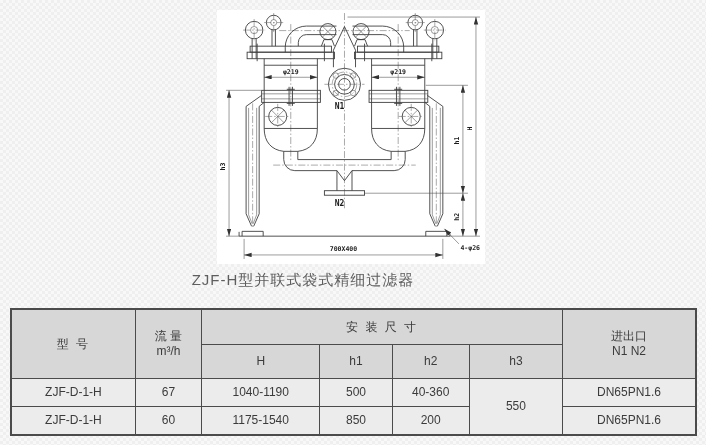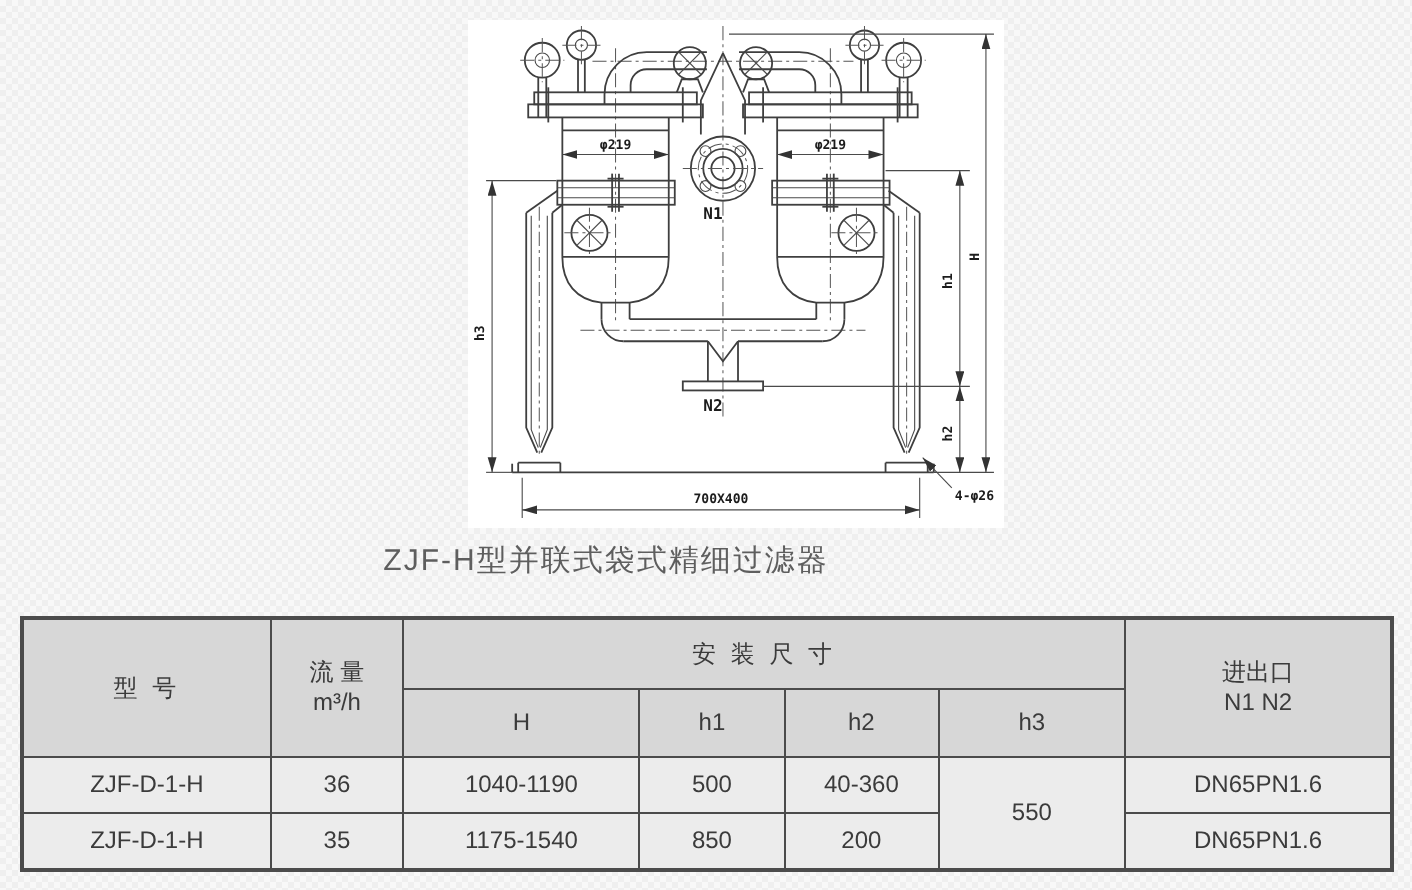--- a/index.html
+++ b/index.html
@@ -7,21 +7,21 @@
     width:706px;height:445px;position:relative;overflow:hidden;
     font-family:"Liberation Sans", sans-serif;
     background-color:#f8f8f8;
     background-image:
       linear-gradient(45deg,#efefef 25%,transparent 25%,transparent 75%,#efefef 75%),
       linear-gradient(45deg,#efefef 25%,transparent 25%,transparent 75%,#efefef 75%);
     background-size:6px 6px;
     background-position:0 0,3px 3px;
   }
   .panel{
-    position:absolute;left:234px;top:10px;width:268px;height:254px;
+    position:absolute;left:217px;top:10px;width:268px;height:254px;
     background:#ffffff;
   }
   .panel svg{display:block;width:268px;height:254px;}
   .ln{fill:none;stroke:#3f3f3f;stroke-width:0.9;}
   .thin{fill:none;stroke:#4a4a4a;stroke-width:0.55;}
   .cl{fill:none;stroke:#555;stroke-width:0.5;stroke-dasharray:7 2 1.5 2;}
   .dtxt{font-family:"DejaVu Sans Mono", monospace;font-weight:bold;fill:#1c1c1c;}
   .t65{font-size:6.5px;}
   .t8{font-size:8px;}
   .caption{
@@ -274,29 +274,29 @@
       </td>
     </tr>
     <tr class="hr2">
       <td class="hd">H</td>
       <td class="hd">h1</td>
       <td class="hd">h2</td>
       <td class="hd">h3</td>
     </tr>
     <tr class="dr">
       <td class="bd">ZJF-D-1-H</td>
-      <td class="bd">36</td>
+      <td class="bd">67</td>
       <td class="bd">1040-1190</td>
       <td class="bd">500</td>
       <td class="bd">40-360</td>
       <td class="bd" rowspan="2">550</td>
       <td class="bd">DN65PN1.6</td>
     </tr>
     <tr class="dr">
       <td class="bd">ZJF-D-1-H</td>
-      <td class="bd">35</td>
+      <td class="bd">60</td>
       <td class="bd">1175-1540</td>
       <td class="bd">850</td>
       <td class="bd">200</td>
       <td class="bd">DN65PN1.6</td>
     </tr>
   </tbody>
 </table>
 
 </body></html>

